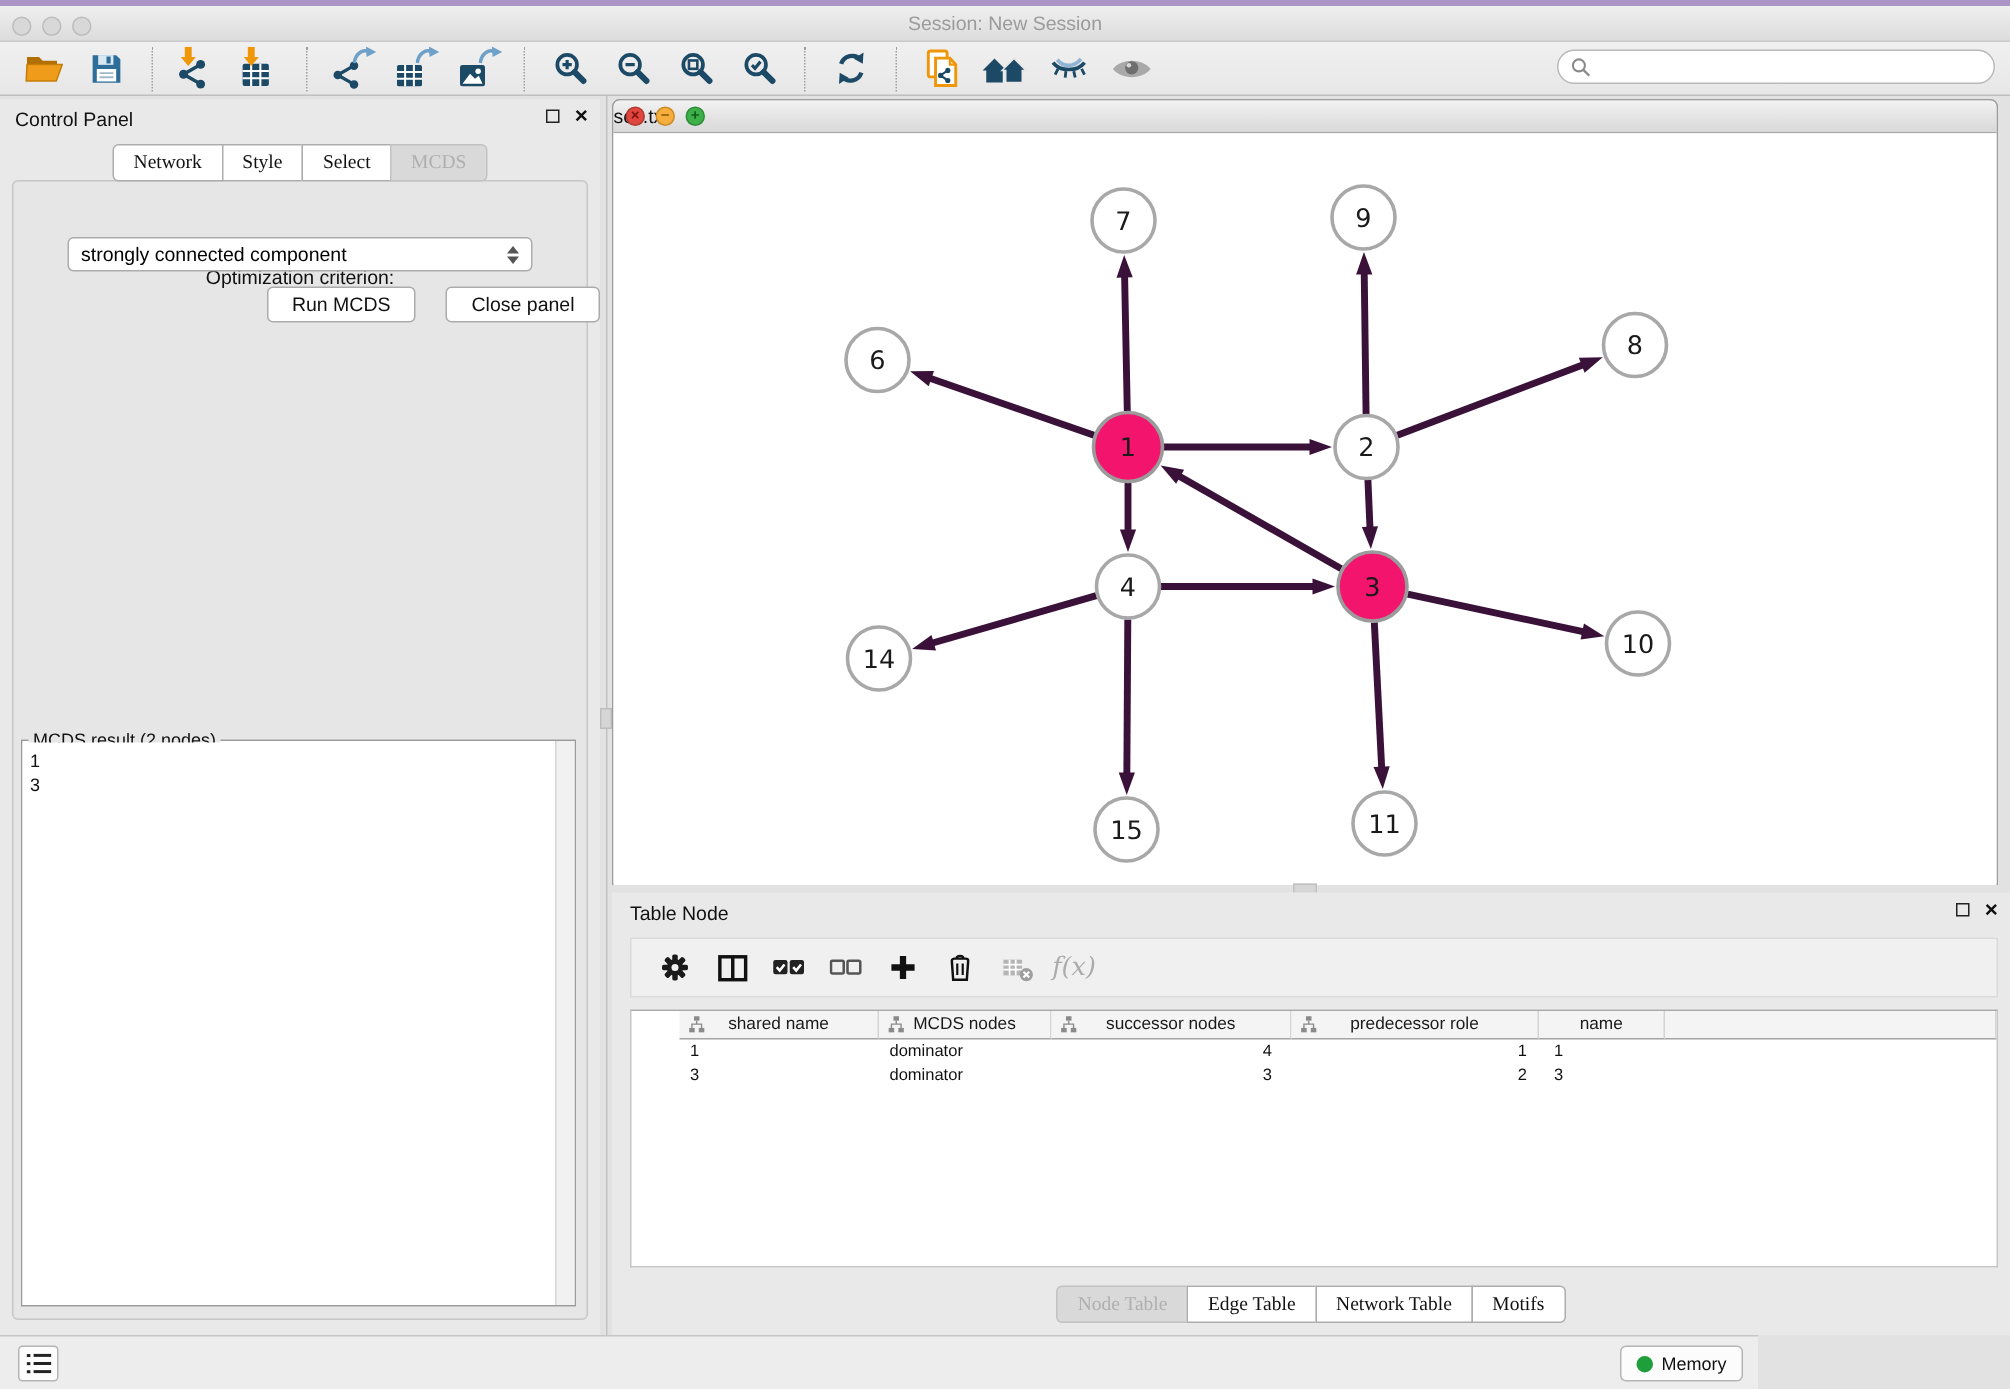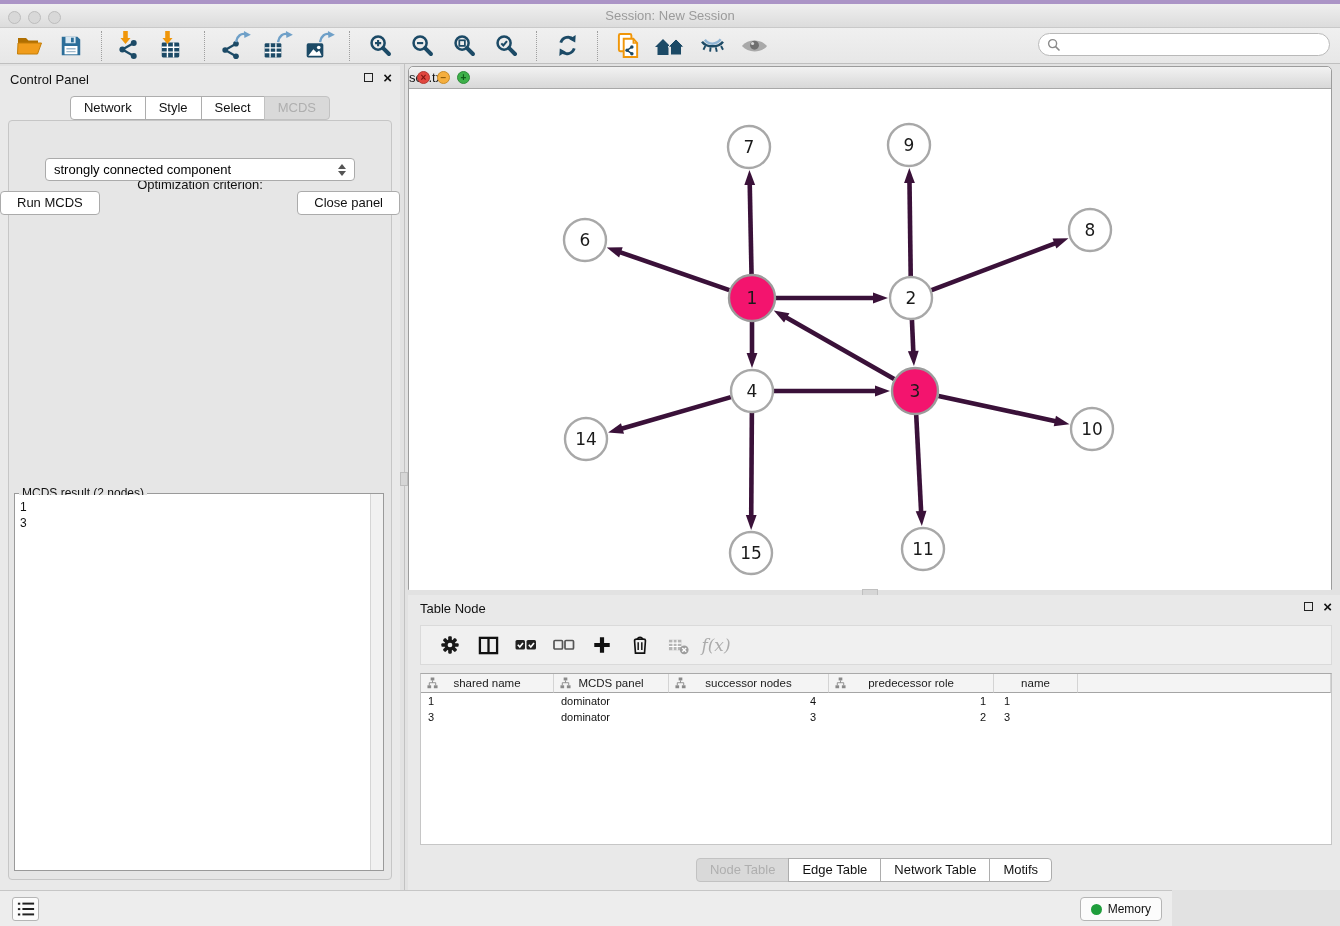--- a/index.html
+++ b/index.html
@@ -34,35 +34,35 @@
   .panel-head-icons { position:absolute; right:8px; top:6px; display:flex; gap:10px; align-items:center; }
   .float-box { width:9px; height:9px; border:1.5px solid #222; display:inline-block; }
   .close-x { font-size:15px; font-weight:bold; color:#111; line-height:11px; }
 
   
   .control-panel { position:absolute; left:0; top:66px; width:400px; height:824px; background:#E9E9E9; }
   .cp-title { position:absolute; left:10px; top:6px; font-size:13px; color:#111; }
   .cp-inner { position:absolute; left:8px; top:54px; width:384px; height:760px;
     background:#E6E6E6; border:1px solid #C6C6C6; border-radius:4px; }
   .cp-tabs { position:absolute; left:0; top:30px; width:100%; display:flex; justify-content:center; z-index:2; }
-  .seg { display:flex; }
+  .seg { display:flex;font-family:Liberation Serif, serif; }
   .seg .tab { background:#FFF; border:1px solid #ADADAD; padding:3px 13px 4px; font-size:13px;
     margin-left:-1px; color:#111; white-space:nowrap; }
   .seg .tab:first-child { border-radius:4px 0 0 4px; margin-left:0; }
   .seg .tab:last-child { border-radius:0 4px 4px 0;text-align:center; }
   .seg .tab.inactive-look { background:#D9D9D9; color:#AFAFAF; border-color:#C2C2C2; }
   .opt-label { position:absolute; left:0; top:71px; width:400px; text-align:center; font-size:13px; color:#111;margin-top:40px; }
   .dropdown { position:absolute; left:45px; top:92px; width:310px; height:23px; background:#FFF;
     border:1px solid #ABABAB; border-radius:4px; display:flex; align-items:center; padding:0 8px; font-size:13px; }
   .dropdown .dd-label { flex:1; }
   .spinner { display:flex; flex-direction:column; gap:2px; align-items:center; }
   .spinner i { width:0; height:0; border-left:4px solid transparent; border-right:4px solid transparent; display:block; }
   .spinner .up { border-bottom:5px solid #555; }
   .spinner .dn { border-top:5px solid #555; }
-  .cp-buttons { position:absolute; left:0; top:125px; width:400px; display:flex; justify-content:space-between; gap:2px; }
+  .cp-buttons { position:absolute; left:0; top:125px; width:400px; display:flex; justify-content:flex-end; gap:20px; }
   .btn { background:#FFF; border:1px solid #ABABAB; border-radius:4px; font-size:13px; padding:3px 16px 4px; color:#111; }
   .result-fieldset { position:absolute; left:14px; top:427px; width:370px; height:378px;
     border:1px solid #9A9A9A; background:#FFF; }
   .result-legend { position:absolute; left:4px; top:-8px; background:#E6E6E6; padding:0 3px; font-size:12px; color:#111; }
   .result-body { position:absolute; left:0; top:1px; right:13px; bottom:0; background:#FFF; padding:4px 5px; overflow:hidden; }
   .result-line { font-size:12px; line-height:16px; color:#111; }
   .result-scroll { position:absolute; right:0; top:0; width:13px; height:100%; background:#F1F1F1; border-left:1px solid #D5D5D5; }
 
   
   .v-splitter { position:absolute; left:400px; top:64px; width:8px; height:826px; background:#E2E2E2; }
@@ -88,21 +88,21 @@
 
   
   .table-panel { position:absolute; left:408px; top:595px; width:932px; height:295px; background:#E9E9E9; }
   .tp-title { position:absolute; left:12px; top:6px; font-size:13px; color:#111; }
   .tp-toolbar { position:absolute; left:12px; top:30px; width:912px; height:40px; background:#F0F0F0;
     border:1px solid #DADADA; display:flex; align-items:center; padding-left:12px; }
   .tp-btn { width:34px; height:32px; display:flex; align-items:center; justify-content:center; margin-right:4px; }
   .fx { font-family:"DejaVu Serif", serif; font-style:italic; font-size:17px; color:#ABABAB; }
   .data-table { position:absolute; left:12px; top:78px; width:912px; height:172px; background:#FFF;
     border:1px solid #C6C6C6; border-top:1px solid #A9A9A9; }
-  .t-grid { display:grid; grid-template-columns:133px 115px 160px 165px 84px 1fr; }
+  .t-grid { display:grid; grid-template-columns:133px 115px 160px 165px 84px 1fr;margin-left:32px; }
   .t-head .t-cell { background:#F4F4F4; border-right:1px solid #D4D4D4; border-bottom:1px solid #A5A5A5;
     height:19px; position:relative; font-size:11.5px; color:#1A1A1A; display:flex; align-items:center; justify-content:center; }
   .t-head .t-cell svg { position:absolute; left:6px; top:3px; }
   .t-row .t-cell { height:16px; font-size:11px; color:#111; display:flex; align-items:center; }
   .t-row .c0 { padding-left:7px; }
   .t-row .c1 { padding-left:7px; }
   .t-row .c2 { justify-content:flex-end; padding-right:13px; }
   .t-row .c3 { justify-content:flex-end; padding-right:8px; }
   .t-row .c4 { padding-left:10px; }
   .tp-tabs { position:absolute; left:0; bottom:8px; width:100%; display:flex; justify-content:center; }
@@ -578,21 +578,21 @@
         <div class="t-cell">
             <svg width="11" height="12">
               <use href="#sy-tree"></use>
             </svg>
             <span>shared name</span>
           </div>
         <div class="t-cell">
             <svg width="11" height="12">
               <use href="#sy-tree"></use>
             </svg>
-            <span>MCDS panel</span>
+            <span>MCDS nodes</span>
           </div>
         <div class="t-cell">
             <svg width="11" height="12">
               <use href="#sy-tree"></use>
             </svg>
             <span>successor nodes</span>
           </div>
         <div class="t-cell">
             <svg width="11" height="12">
               <use href="#sy-tree"></use>

